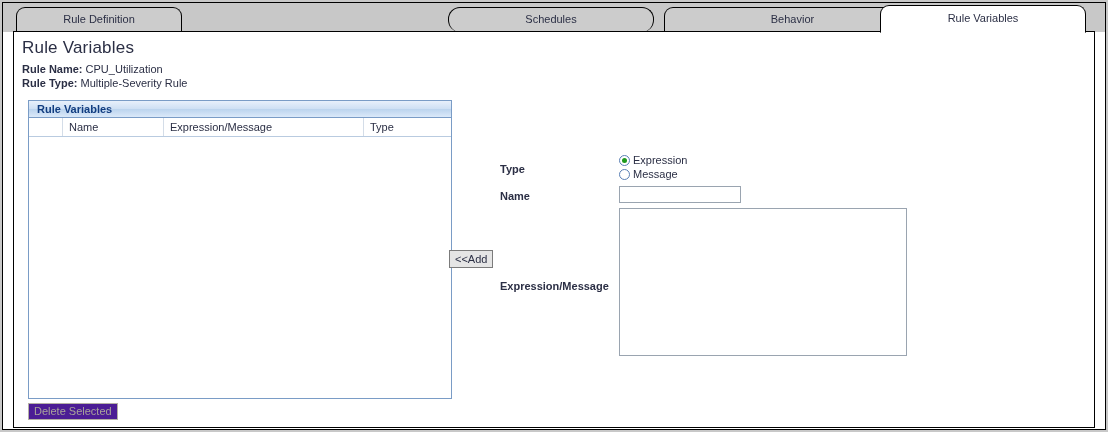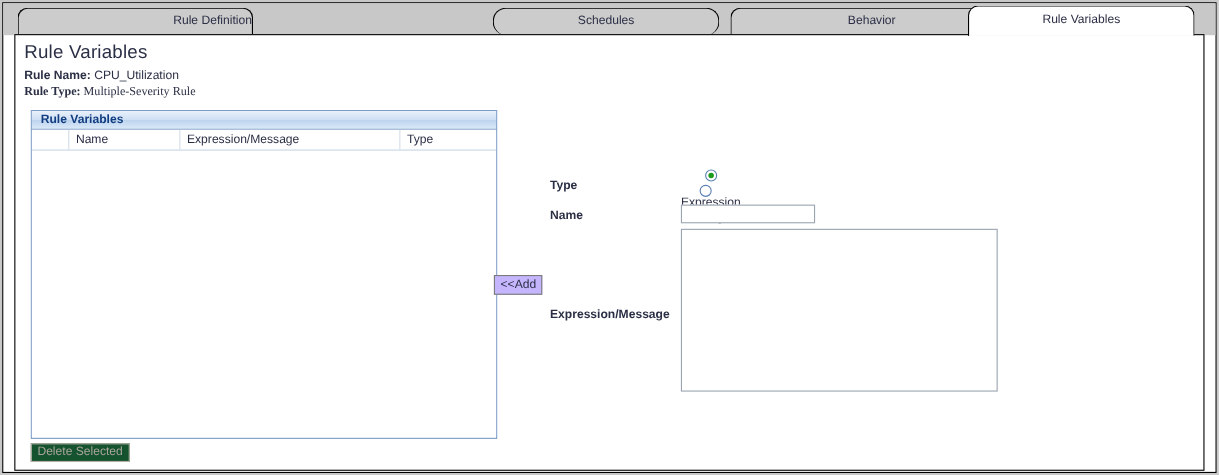--- a/index.html
+++ b/index.html
@@ -100,21 +100,21 @@
     white-space: nowrap;
   }
   .meta-row .k {
     font-weight: bold;
     margin-top: 25px;
   }
   .meta-row .v {
     font-weight: normal;
   }
   #meta-name { top: 31px; }
-  #meta-type { top: 45px; font-family: Liberation Serif, serif; }
+  #meta-type { top: 45px; }
 
   
   #grid-panel {
     position: absolute;
     left: 14px;
     top: 68px;
     width: 424px;
     height: 299px;
     box-sizing: border-box;
     border: 1px solid #7a9cc6;
@@ -159,21 +159,21 @@
   }
 
   
   #delete-selected {
     position: absolute;
     left: 14px;
     top: 371px;
     height: 17px;
     box-sizing: border-box;
     padding: 0 5px;
-    background: #14532d;
+    background: #4c1d95;
     border: 1px solid #b5b0a5;
     color: #a9a49a;
     font-size: 11px;
     line-height: 15px;
     font-family: "Liberation Sans", sans-serif;
     cursor: default;
   }
 
   
   .form-label {
@@ -185,26 +185,25 @@
   }
   #label-type { left: 486px; top: 131px; }
   #label-name { left: 486px; top: 158px; }
   #label-expr { left: 486px; top: 248px; }
 
   .radio-row {
     position: absolute;
     left: 605px;
     display: flex;
     align-items: center;
-    gap: 13px;
+    gap: 3px;
     font-size: 11px;
     color: #2b2f45;
     cursor: pointer;
     white-space: nowrap;
-    flex-direction: column;
   }
   #radio-expression { top: 122px; }
   #radio-message { top: 136px; }
   .radio-dot {
     width: 11px;
     height: 11px;
     box-sizing: border-box;
     border-radius: 50%;
     border: 1px solid #5a7fb5;
     background: #ffffff;
@@ -251,37 +250,37 @@
     resize: none;
   }
 
   #add-button {
     position: absolute;
     left: 435px;
     top: 218px;
     height: 18px;
     box-sizing: border-box;
     padding: 0 5px;
-    background: #c4b5fd;
+    background: #e5e5e5;
     border: 1px solid #7b7b7b;
     color: #2b2f45;
     font-size: 11px;
     line-height: 16px;
     font-family: "Liberation Sans", sans-serif;
     cursor: pointer;
   }
 </style>
 </head>
 <body>
 
 <div id="window">
   <div id="window-inner">
 
     <div id="tabstrip">
-      <div class="tab" style="left: 13px; width: 214px; text-align: right;">Rule Definition</div>
+      <div class="tab" style="left: 13px; width: 166px;">Rule Definition</div>
       <div class="tab" style="left: 445px; width: 206px; border-radius: 12px;">Schedules</div>
       <div class="tab" style="left: 661px; width: 237px; padding-left: 20px;">Behavior</div>
       <div class="tab active" style="left: 877px; width: 206px;">Rule Variables</div>
     </div>
 
     <div id="content">
 
       <div id="page-title">Rule Variables</div>
 
       <div class="meta-row" id="meta-name">

